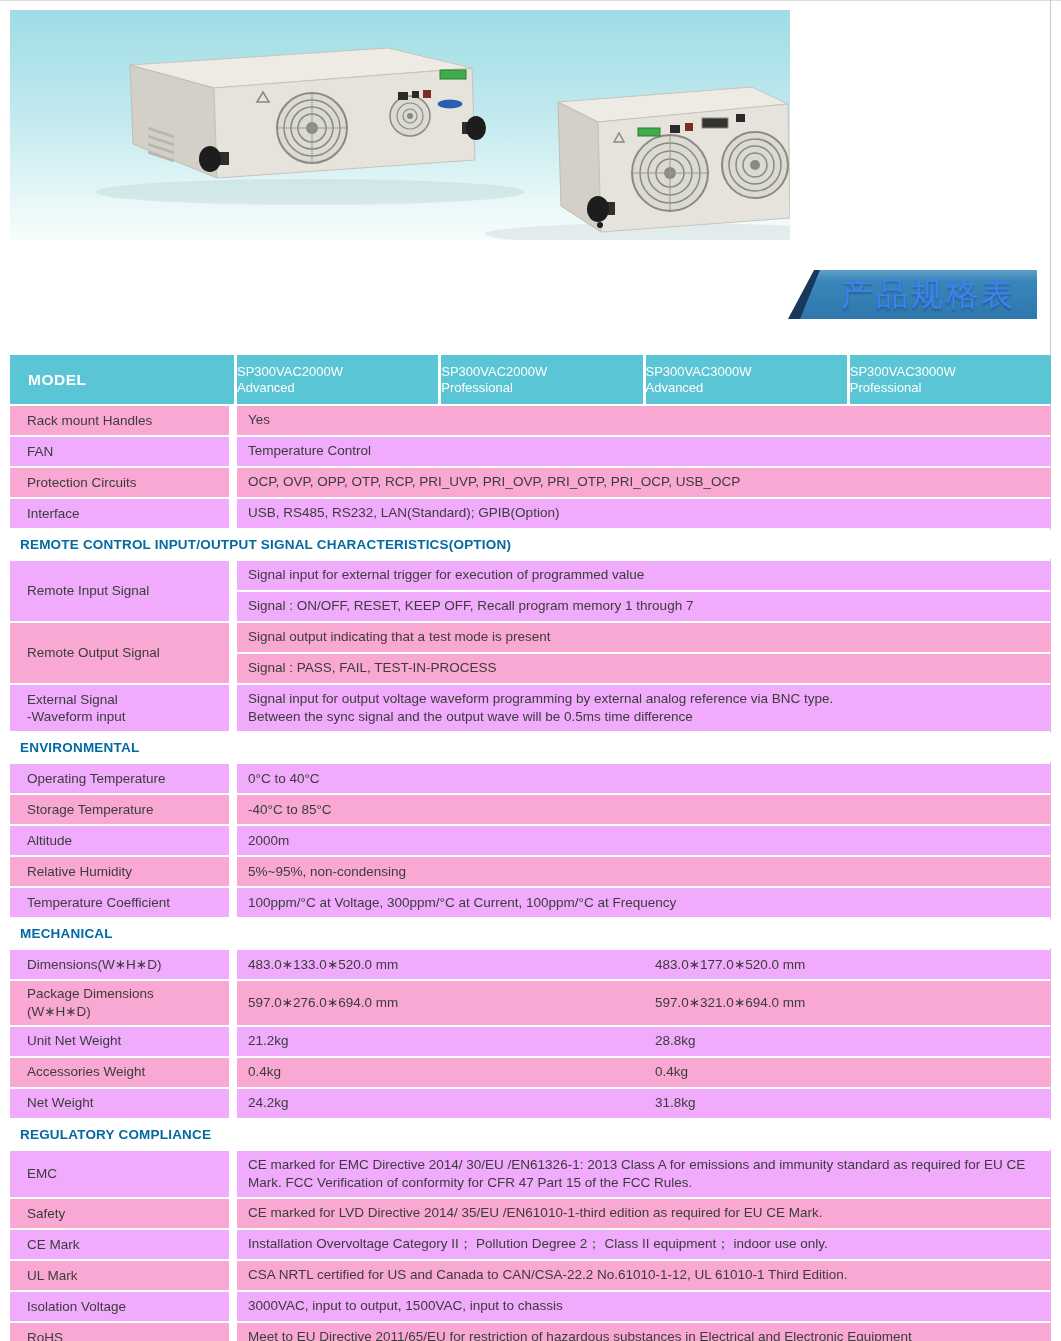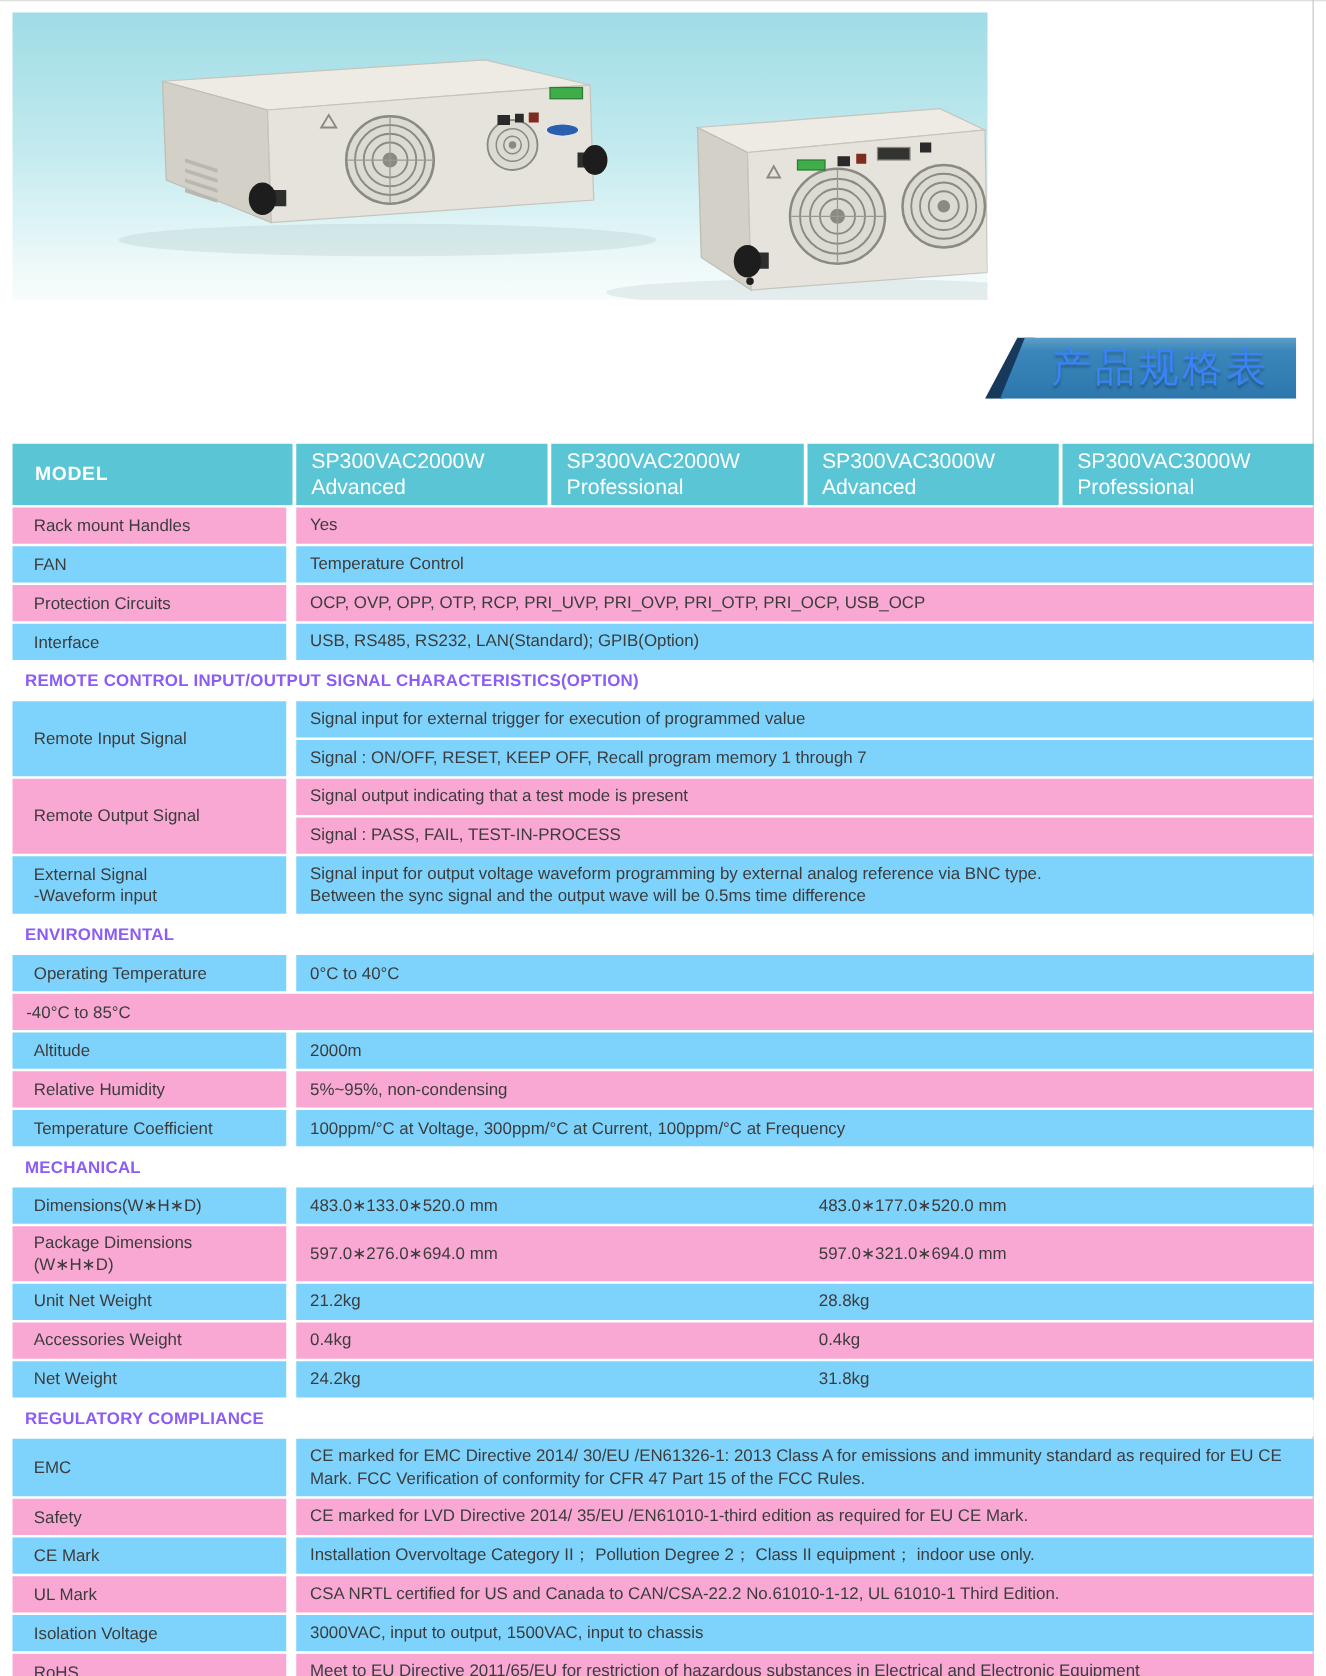--- a/index.html
+++ b/index.html
@@ -29,39 +29,39 @@
   
   .spec-table{position:absolute;left:10px;top:320px;width:1041px;}
   .thead{display:flex;gap:3px;height:49px;margin-bottom:2px;margin-top:35px;}
   .th{background:var(--teal);color:#fff;box-sizing:border-box;}
   .th-model{
     width:224px;display:flex;align-items:center;padding-left:18px;
     font-weight:bold;font-size:15.5px;letter-spacing:0.5px;
   }
   .th-col{
     flex:1;display:flex;flex-direction:column;justify-content:center;
-    padding-left:12px;font-size:17px;line-height:1.2;
+    padding-left:0;font-size:13px;line-height:1.2;
   }
   .rows{display:flex;flex-direction:column;gap:2px;}
   .row{display:flex;gap:8px;min-height:29px;}
   .row .label{
     width:219px;box-sizing:border-box;display:flex;align-items:center;
     padding:4px 6px 4px 17px;font-size:13.5px;line-height:1.3;white-space:pre-line;
   }
   .row .vals{flex:1;display:flex;flex-direction:column;gap:2px;}
   .row.split .vals{flex-direction:row;gap:0;}
   .vcell{
     flex:1;box-sizing:border-box;display:flex;align-items:center;min-height:29px;
     padding:5px 12px 5px 11px;font-size:13.5px;line-height:1.35;white-space:pre-line;
   }
-  .row.gray .label,.row.gray .vcell{background:#7dd3fc;}
+  .row.gray .label,.row.gray .vcell{background:#f0abfc;}
   .row.white .label,.row.white .vcell{background:#f9a8d4;}
   .section-row{
     min-height:29px;display:flex;align-items:center;background:#ffffff;
-    padding-left:10px;font-size:13.5px;font-weight:bold;color:#8b5cf6;letter-spacing:0.2px;
+    padding-left:10px;font-size:13.5px;font-weight:bold;color:#0369a1;letter-spacing:0.2px;
   }
   .bottom-bar{position:absolute;left:10px;bottom:0;width:1041px;height:6px;background:var(--teal);}
 </style>
 </head>
 <body>
 
 <div class="top-hairline"></div>
 <div class="right-hairline"></div>
 
 <div class="hero">
@@ -246,20 +246,21 @@
         </div>
       </div>
       <div class="section-row">ENVIRONMENTAL</div>
       <div class="row gray">
         <div class="label">Operating Temperature</div>
         <div class="vals">
           <div class="vcell">0°C to 40°C</div>
         </div>
       </div>
       <div class="row white">
+        <div class="label">Storage Temperature</div>
         <div class="vals">
           <div class="vcell">-40°C to 85°C</div>
         </div>
       </div>
       <div class="row gray">
         <div class="label">Altitude</div>
         <div class="vals">
           <div class="vcell">2000m</div>
         </div>
       </div>

